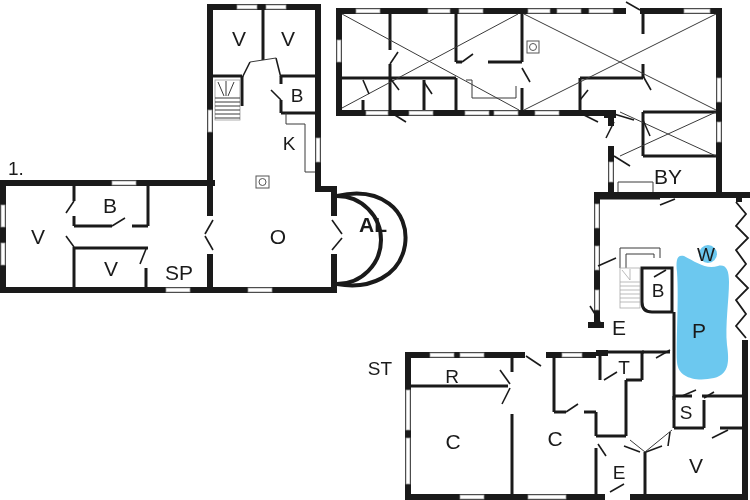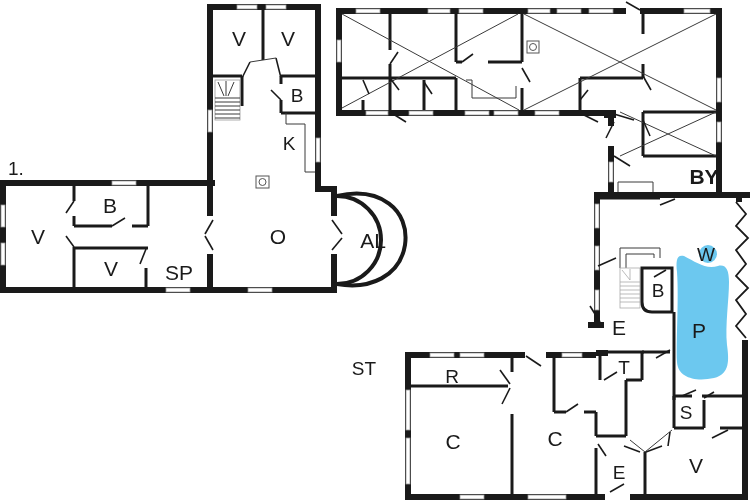--- a/index.html
+++ b/index.html
@@ -293,26 +293,26 @@
 
 <div class="lbl" style="left:38px;top:236px;">V</div>
 <div class="lbl" style="left:110px;top:205px;">B</div>
 <div class="lbl" style="left:111px;top:268px;">V</div>
 <div class="lbl" style="left:179px;top:236px;margin-top:36px;">SP</div>
 <div class="lbl" style="left:239px;top:38px;">V</div>
 <div class="lbl" style="left:288px;top:38px;">V</div>
 <div class="lbl small" style="left:297px;top:95px;">B</div>
 <div class="lbl small" style="left:289px;top:143px;">K</div>
 <div class="lbl" style="left:278px;top:236px;">O</div>
-<div class="lbl" style="left:373px;top:240px;">AL</div>
-<div class="lbl" style="left:704px;top:176px;font-weight:bold;">BY</div>
+<div class="lbl" style="left:373px;top:224px;font-weight:bold;">AL</div>
+<div class="lbl" style="left:668px;top:176px;">BY</div>
 <div class="lbl small" style="left:706px;top:254px;">W</div>
 <div class="lbl small" style="left:658px;top:290px;">B</div>
 <div class="lbl" style="left:699px;top:330px;">P</div>
 <div class="lbl" style="left:619px;top:327px;">E</div>
 <div class="lbl small" style="left:624px;top:367px;">T</div>
-<div class="lbl small" style="left:364px;top:368px;">ST</div>
+<div class="lbl small" style="left:380px;top:368px;">ST</div>
 <div class="lbl small" style="left:452px;top:376px;">R</div>
 <div class="lbl" style="left:453px;top:441px;">C</div>
 <div class="lbl" style="left:555px;top:438px;">C</div>
 <div class="lbl small" style="left:686px;top:412px;">S</div>
 <div class="lbl small" style="left:619px;top:472px;">E</div>
 <div class="lbl" style="left:696px;top:465px;">V</div>
 
 </body></html>

